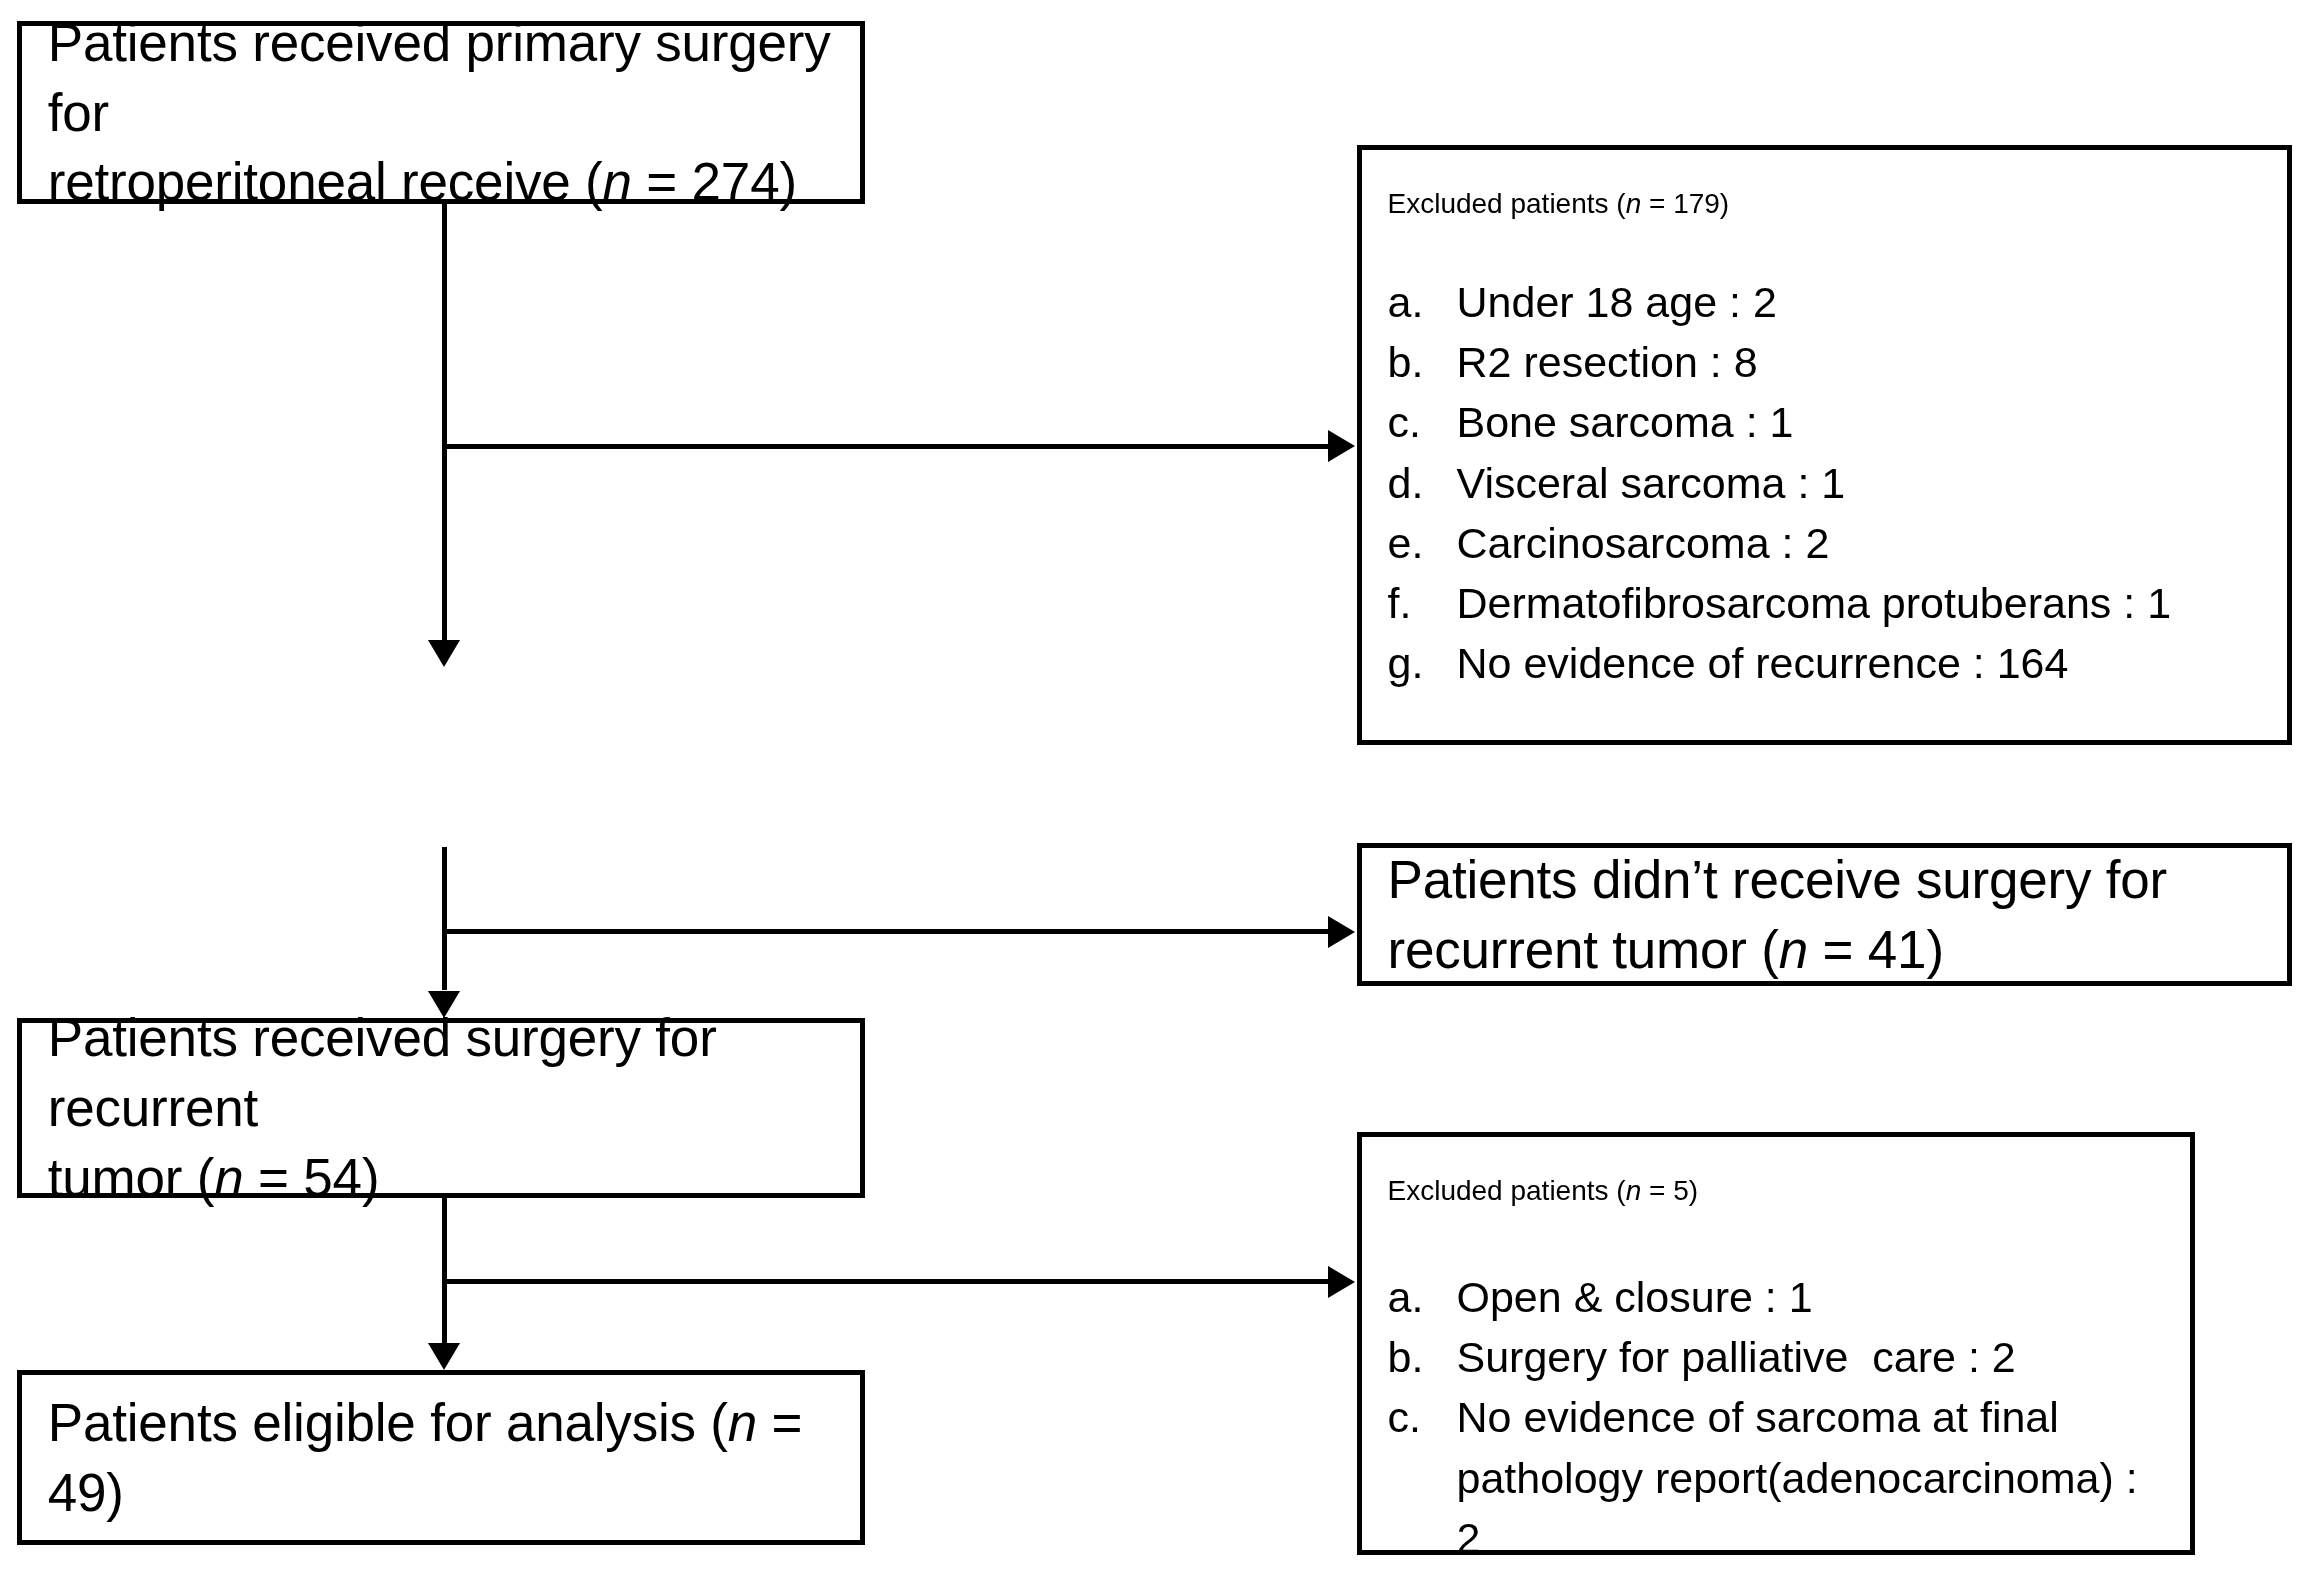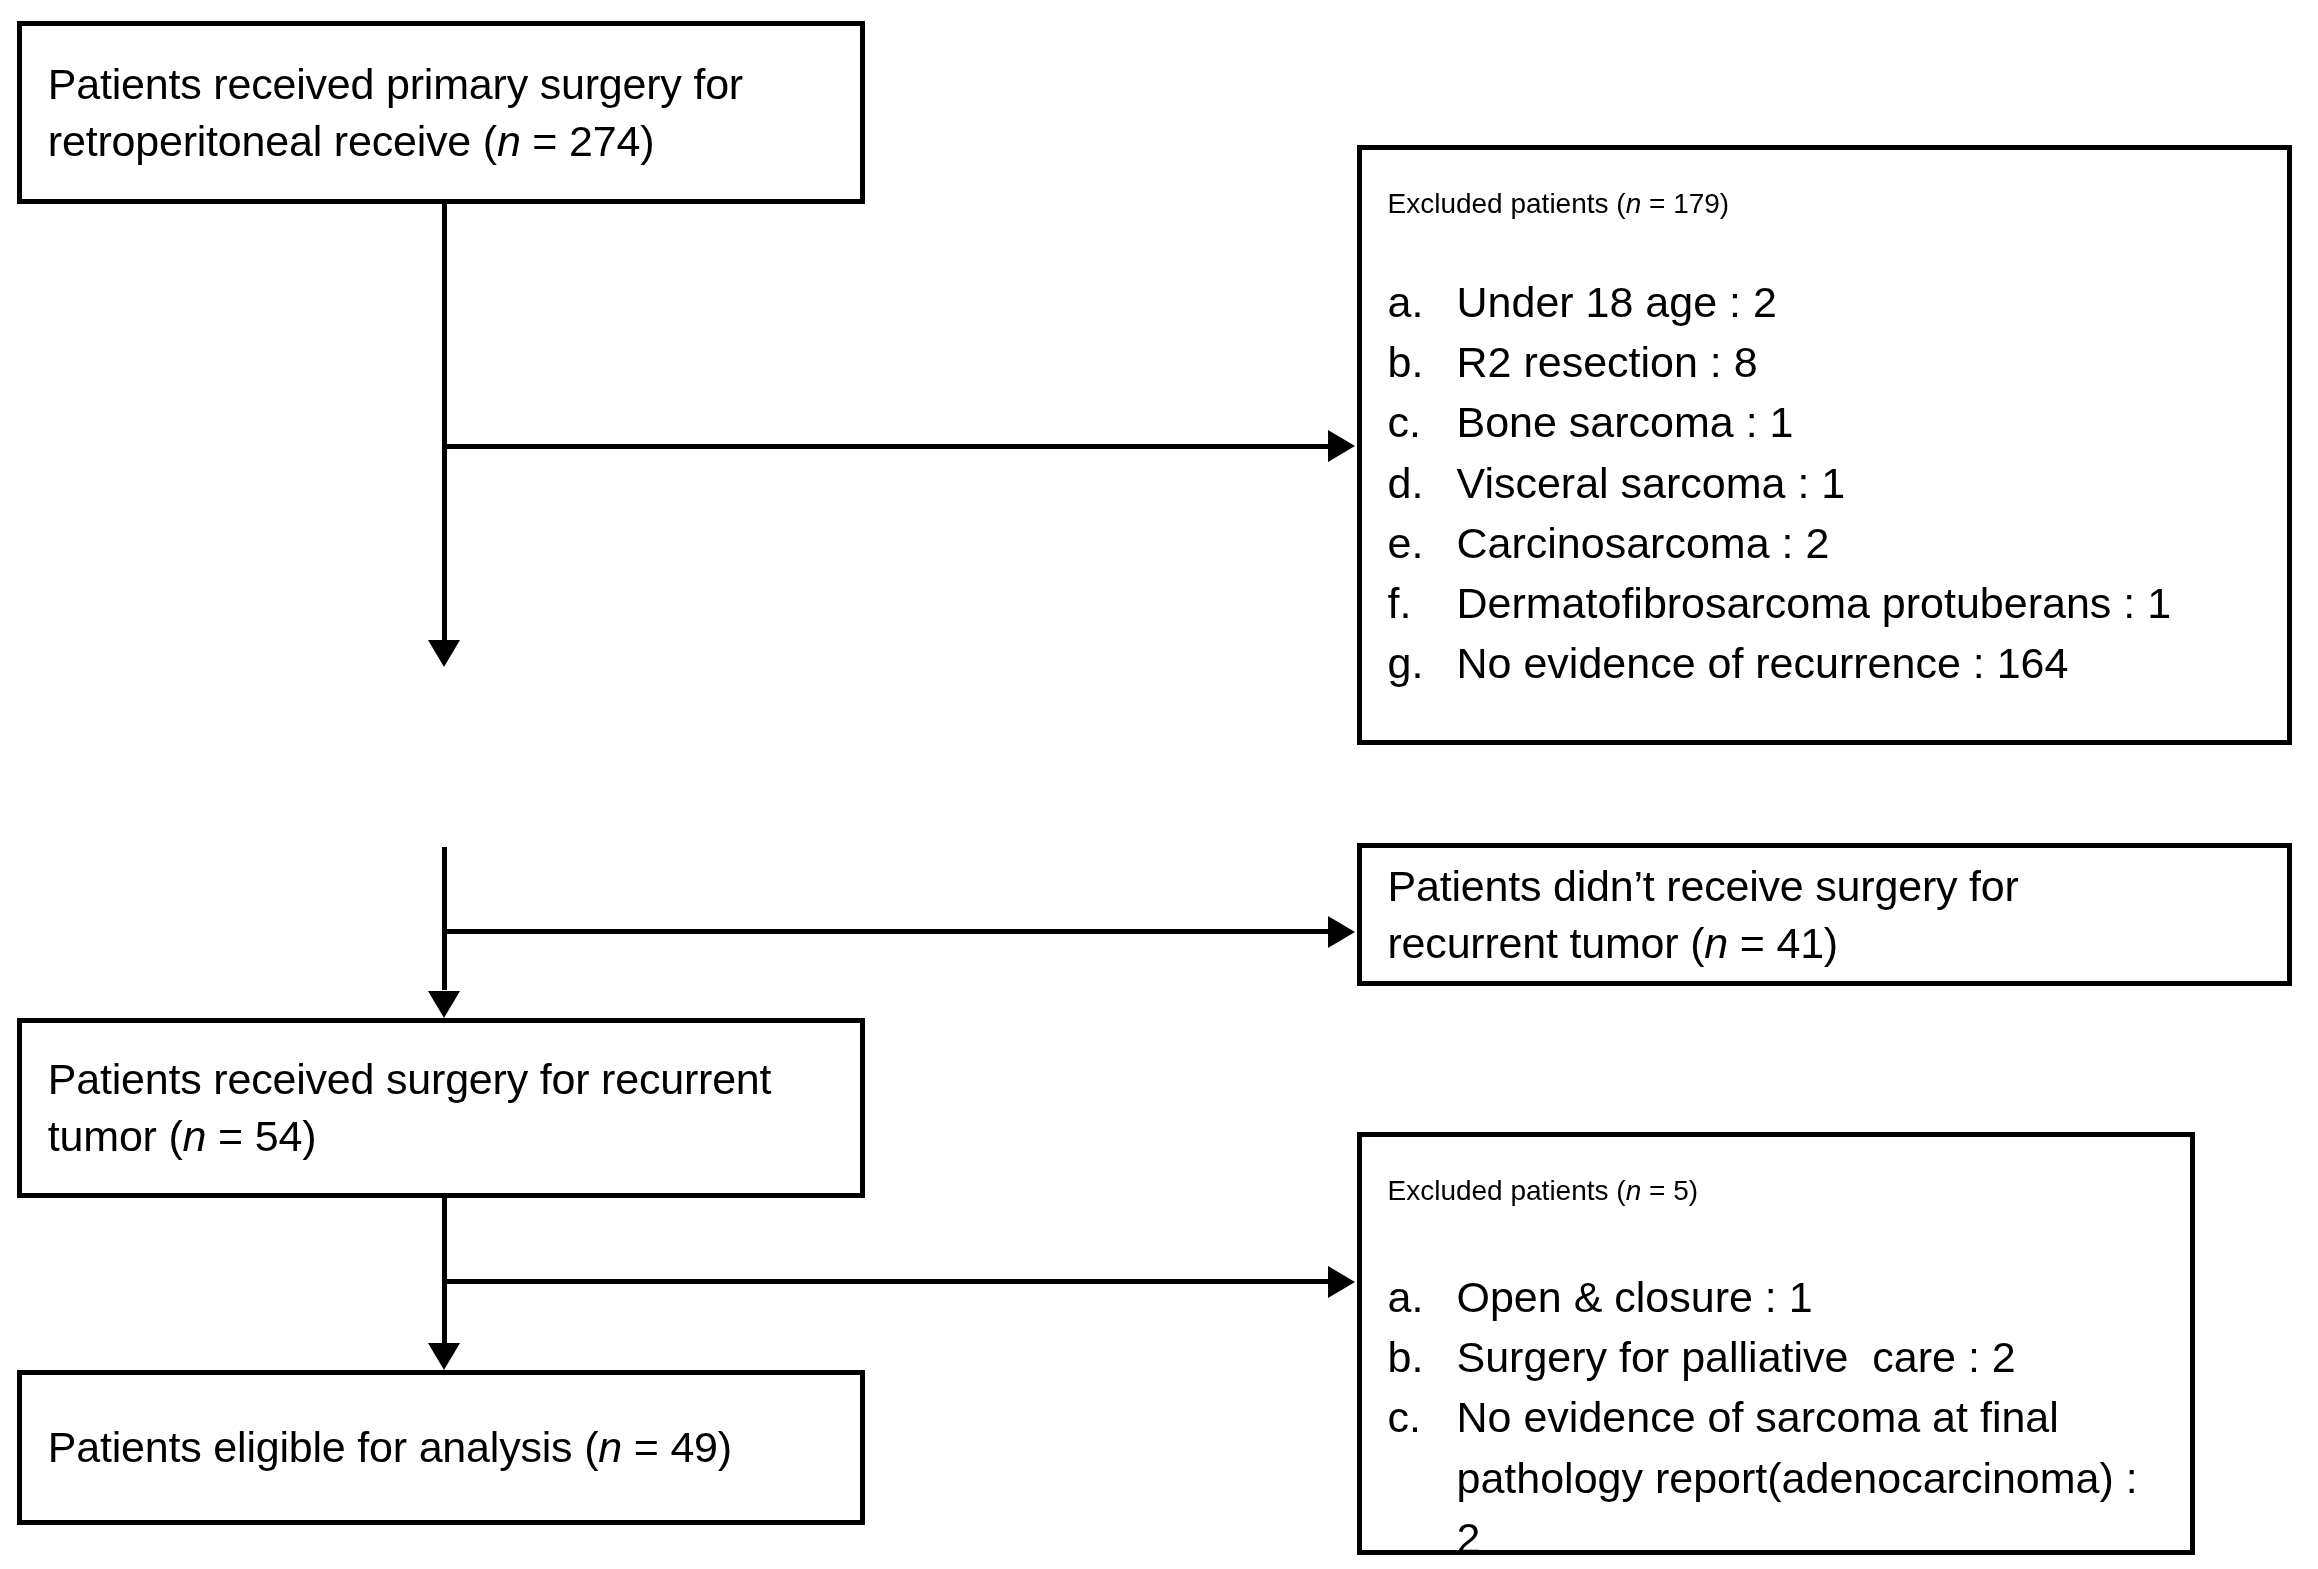--- a/index.html
+++ b/index.html
@@ -22,33 +22,33 @@
     position: absolute;
     box-sizing: border-box;
     border: 5.3px solid #000000;
     background: #ffffff;
     display: flex;
     flex-direction: column;
     justify-content: center;
     z-index: 5;
   }
   .box-text {
-    font-size: 43px;
+    font-size: 53px;
     line-height: 1.32;
     padding: 0 25.5px;
     white-space: pre-wrap;
     letter-spacing: -0.2px;
   }
   .ital { font-style: italic; }
 
   
   #box-primary-surgery   { left: 17.3px;   top: 21px;   width: 848px; height: 183px; }
   #box-local-recurrence  { left: 17.3px;   top: 667px;  width: 848px; height: 180px; }
   #box-recurrent-surgery { left: 17.3px;   top: 1018px; width: 848px; height: 180px; }
-  #box-eligible          { left: 17.3px;   top: 1370px; width: 848px; height: 155px; }
+  #box-eligible          { left: 17.3px;   top: 1370px; width: 848px; height: 175px; }
 
   #box-excluded-1        { left: 1357px; top: 145px;  width: 935px; height: 600px;  justify-content: flex-start; }
   #box-no-surgery        { left: 1357px; top: 843px; width: 935px; height: 143px; }
   #box-excluded-2        { left: 1357px; top: 1132px; width: 838px; height: 423px; justify-content: flex-start; }
 
   
   .excl-head {
     font-size: 28px;
     line-height: 1.25;
     padding: 0 25.5px;

